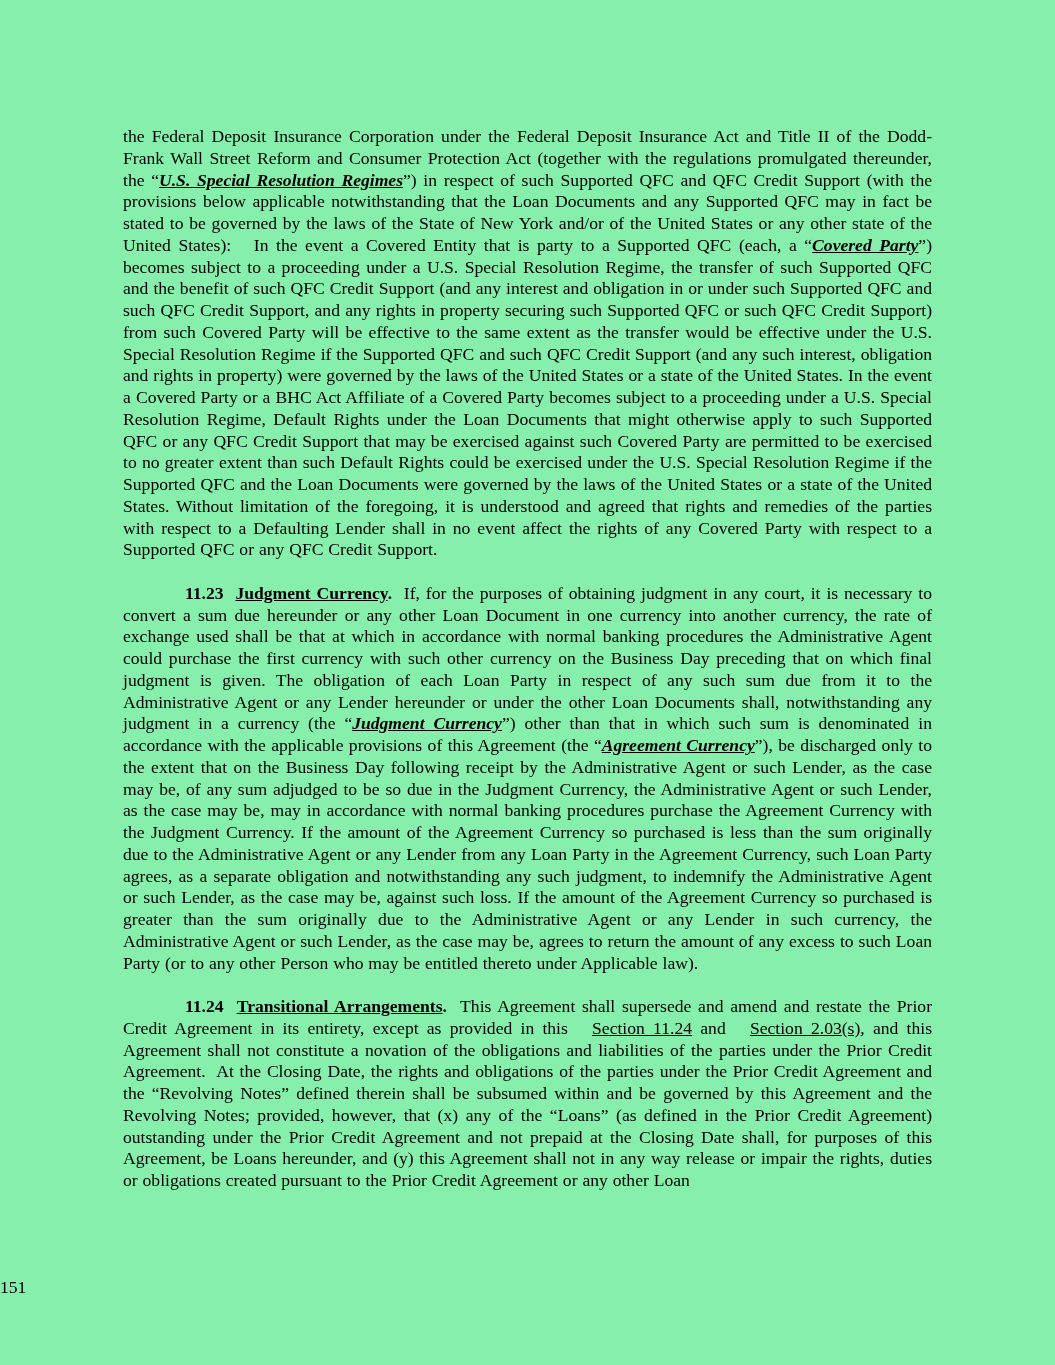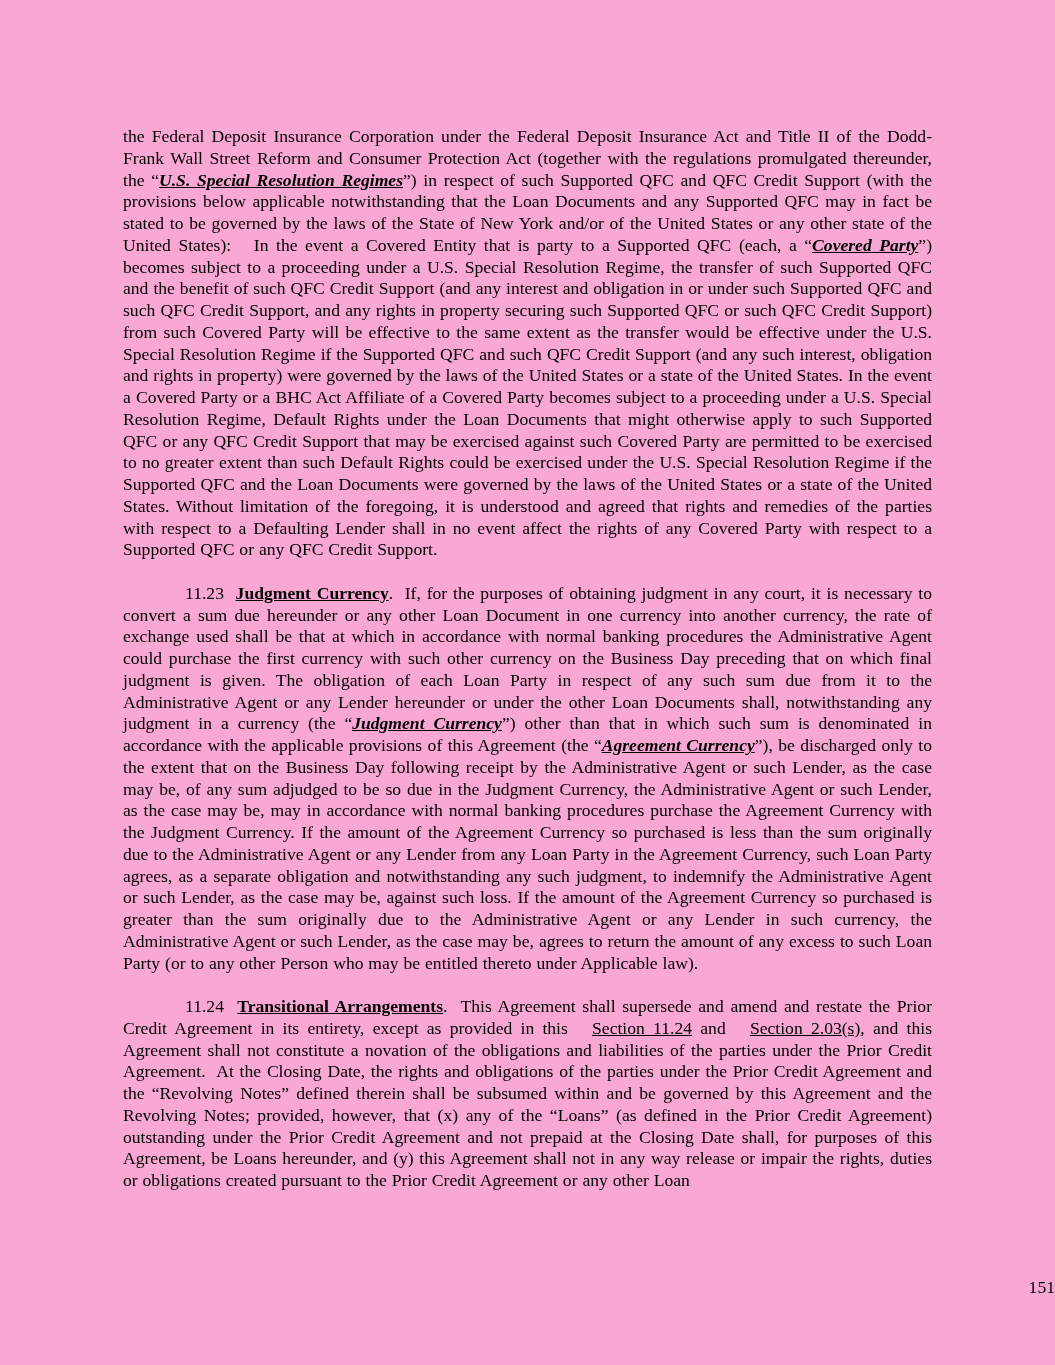--- a/index.html
+++ b/index.html
@@ -5,21 +5,21 @@
   html, body {
     margin: 0;
     padding: 0;
     background: #e8e8e8;
   }
   .page {
     position: relative;
     width: 1055px;
     height: 1365px;
     margin: 0 auto;
-    background: #f9a8d4;
+    background: #86efac;
     font-family: "Liberation Serif", serif;
     color: #000000;
     overflow: hidden;
   }
   .content {
     position: absolute;
     left: 123px;
     top: 126px;
     width: 809px;
   }
@@ -34,30 +34,30 @@
     margin-bottom: 0;
   }
   p.section {
     text-indent: 62px;
   }
   .term {
     font-weight: bold;
     font-style: italic;
     text-decoration: underline;
   }
-  .b  { font-weight: normal; }
+  .b  { font-weight: bold; }
   .bu { font-weight: bold; text-decoration: underline; }
   .u  { text-decoration: underline; margin-left: 16px; }
   .i  { }
   .footer {
     position: absolute;
     left: 0;
     width: 1055px;
     top: 1277px;
-    text-align: right;
+    text-align: left;
     font-size: 17.6px;
     line-height: 21.75px;
   }
 </style>
 </head>
 <body>
 
 <div class="page">
   <main class="content">
 

